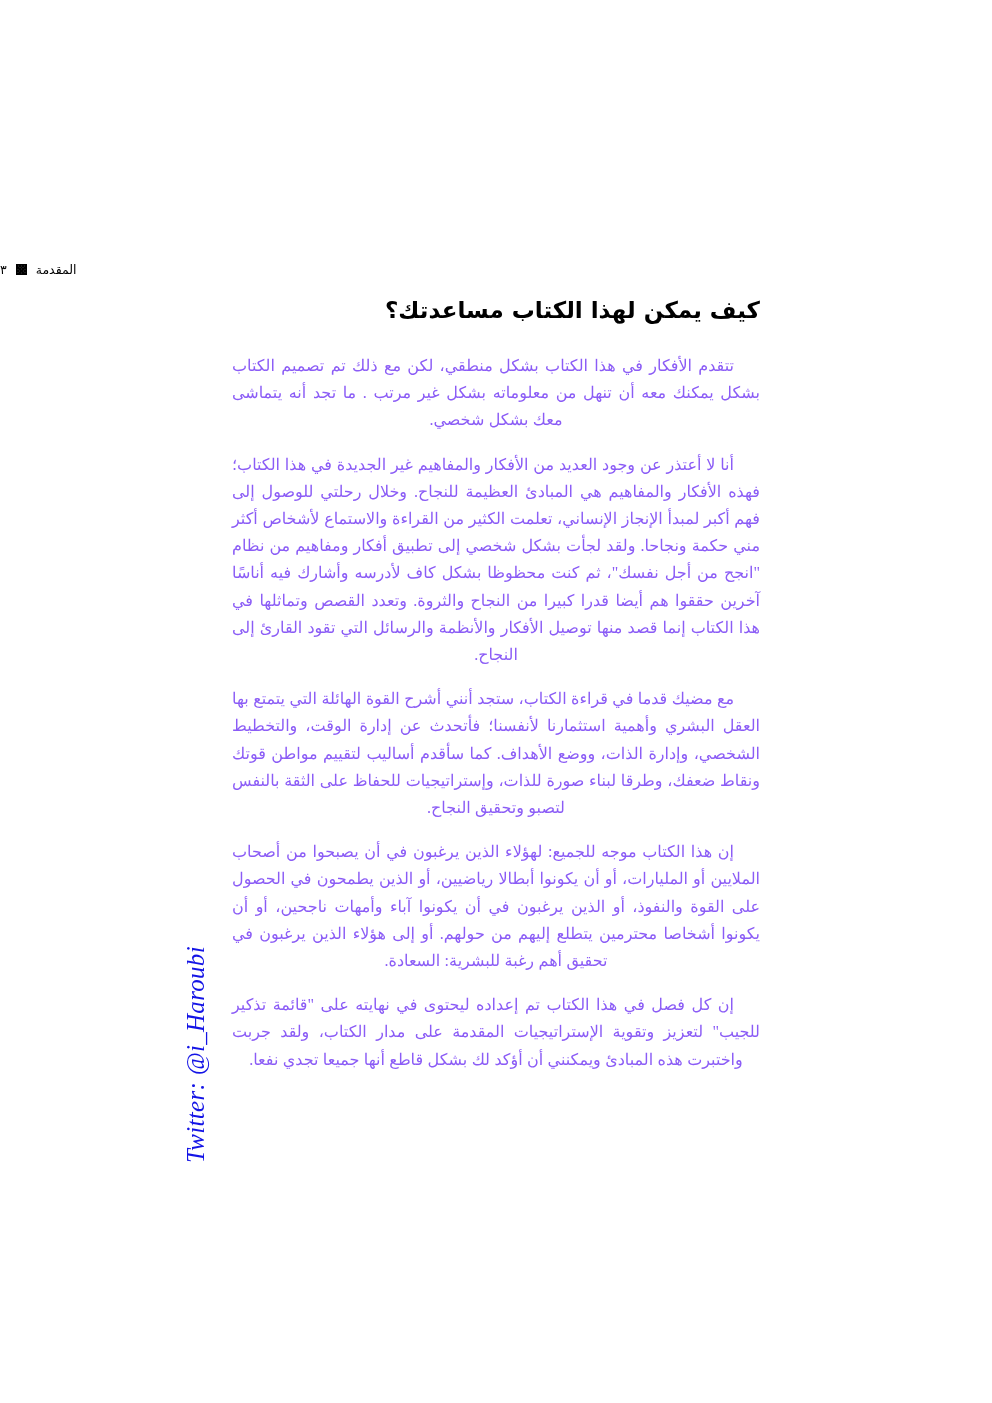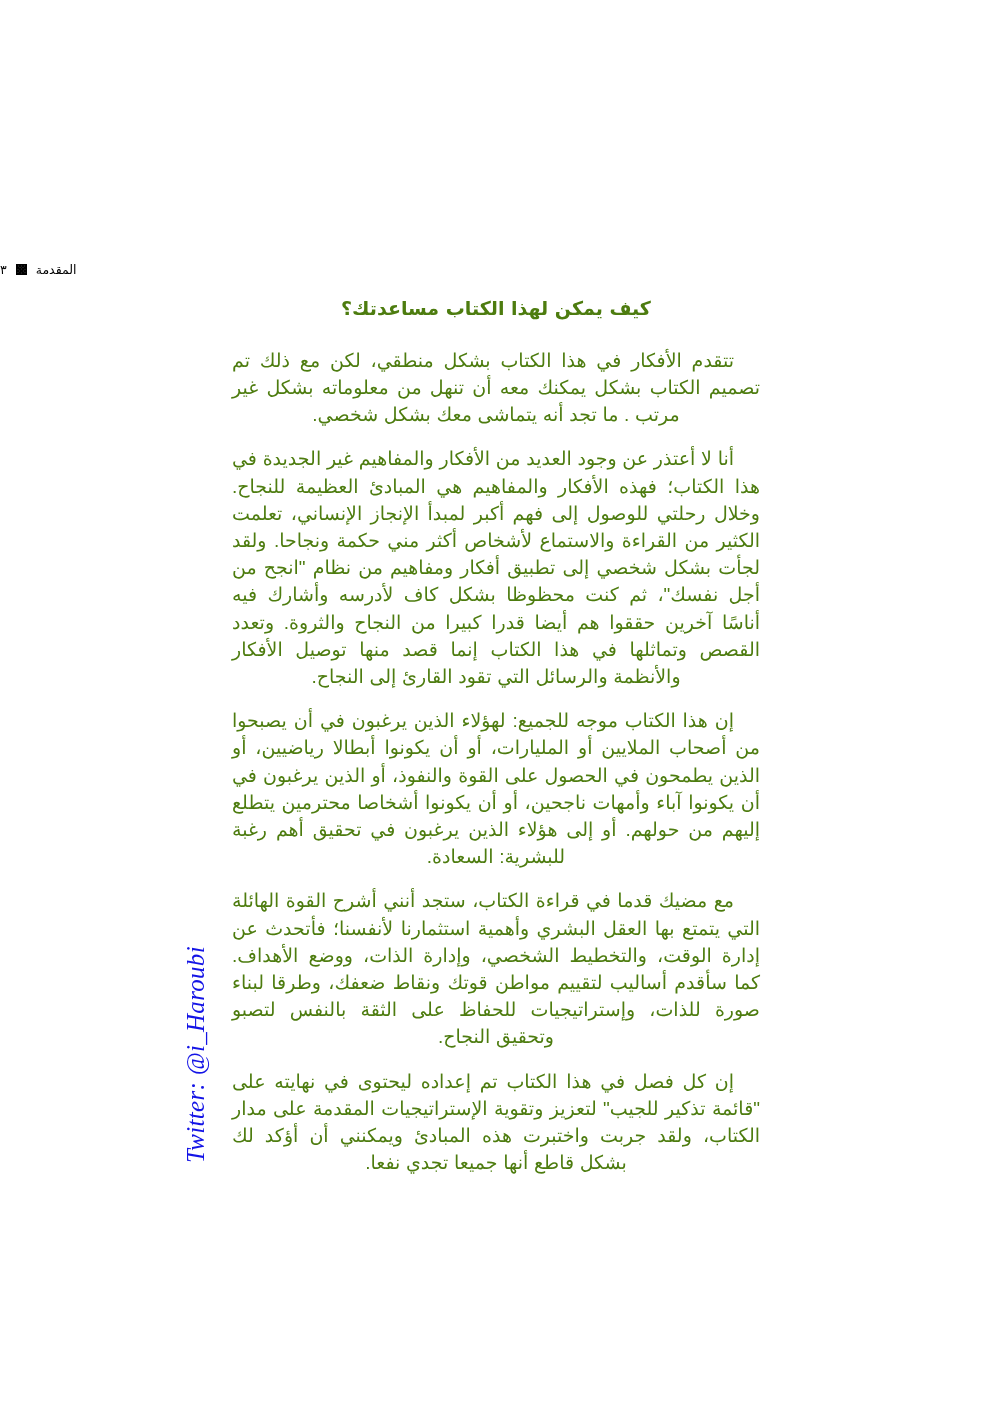--- a/index.html
+++ b/index.html
@@ -64,33 +64,33 @@
     position: absolute;
     top: 296px;
     right: 232px;
     width: 528px;
     direction: rtl;
     text-align: justify;
     text-justify: inter-word;
   }
   .section-heading {
     font-family: "DejaVu Sans", sans-serif;
-    font-size: 19px;
+    font-size: 23px;
     font-weight: bold;
-    color: #4d7c0f;
-    text-align: center;
+    color: #000000;
+    text-align: right;
     margin: 0 0 26px 0;
     line-height: 1.3;
     letter-spacing: 0.2px;
   }
   p.body-par {
-    font-family: Liberation Sans, sans-serif;
-    font-size: 19px;
+    font-family: Liberation Serif, serif;
+    font-size: 16px;
     line-height: 27.2px;
-    color: #4d7c0f;
+    color: #8b5cf6;
     margin: 0 0 17px 0;
     text-align: justify;
     text-align-last: center;
     word-spacing: 0.4px;
   }
   p.body-par.indented {
     text-indent: 26px;
   }
   p.body-par:last-child {
     margin-bottom: 16px;
@@ -125,23 +125,23 @@
   </div>
 
   <div class="text-column">
 
     <h1 class="section-heading">كيف يمكن لهذا الكتاب مساعدتك؟</h1>
 
     <p class="body-par indented">تتقدم الأفكار في هذا الكتاب بشكل منطقي، لكن مع ذلك تم تصميم الكتاب بشكل يمكنك معه أن تنهل من معلوماته بشكل غير مرتب . ما تجد أنه يتماشى معك بشكل شخصي.</p>
 
     <p class="body-par indented">أنا لا أعتذر عن وجود العديد من الأفكار والمفاهيم غير الجديدة في هذا الكتاب؛ فهذه الأفكار والمفاهيم هي المبادئ العظيمة للنجاح. وخلال رحلتي للوصول إلى فهم أكبر لمبدأ الإنجاز الإنساني، تعلمت الكثير من القراءة والاستماع لأشخاص أكثر مني حكمة ونجاحا. ولقد لجأت بشكل شخصي إلى تطبيق أفكار ومفاهيم من نظام "انجح من أجل نفسك"، ثم كنت محظوظا بشكل كاف لأدرسه وأشارك فيه أناسًا آخرين حققوا هم أيضا قدرا كبيرا من النجاح والثروة. وتعدد القصص وتماثلها في هذا الكتاب إنما قصد منها توصيل الأفكار والأنظمة والرسائل التي تقود القارئ إلى النجاح.</p>
 
+    <p class="body-par indented">مع مضيك قدما في قراءة الكتاب، ستجد أنني أشرح القوة الهائلة التي يتمتع بها العقل البشري وأهمية استثمارنا لأنفسنا؛ فأتحدث عن إدارة الوقت، والتخطيط الشخصي، وإدارة الذات، ووضع الأهداف. كما سأقدم أساليب لتقييم مواطن قوتك ونقاط ضعفك، وطرقا لبناء صورة للذات، وإستراتيجيات للحفاظ على الثقة بالنفس لتصبو وتحقيق النجاح.</p>
+
     <p class="body-par indented">إن هذا الكتاب موجه للجميع: لهؤلاء الذين يرغبون في أن يصبحوا من أصحاب الملايين أو المليارات، أو أن يكونوا أبطالا رياضيين، أو الذين يطمحون في الحصول على القوة والنفوذ، أو الذين يرغبون في أن يكونوا آباء وأمهات ناجحين، أو أن يكونوا أشخاصا محترمين يتطلع إليهم من حولهم. أو إلى هؤلاء الذين يرغبون في تحقيق أهم رغبة للبشرية: السعادة.</p>
-
-    <p class="body-par indented">مع مضيك قدما في قراءة الكتاب، ستجد أنني أشرح القوة الهائلة التي يتمتع بها العقل البشري وأهمية استثمارنا لأنفسنا؛ فأتحدث عن إدارة الوقت، والتخطيط الشخصي، وإدارة الذات، ووضع الأهداف. كما سأقدم أساليب لتقييم مواطن قوتك ونقاط ضعفك، وطرقا لبناء صورة للذات، وإستراتيجيات للحفاظ على الثقة بالنفس لتصبو وتحقيق النجاح.</p>
 
     <p class="body-par indented">إن كل فصل في هذا الكتاب تم إعداده ليحتوى في نهايته على "قائمة تذكير للجيب" لتعزيز وتقوية الإستراتيجيات المقدمة على مدار الكتاب، ولقد جربت واختبرت هذه المبادئ ويمكنني أن أؤكد لك بشكل قاطع أنها جميعا تجدي نفعا.</p>
 
   </div>
 
   <div class="watermark">Twitter: @i_Haroubi</div>
 
 </div>
 
 </body></html>

